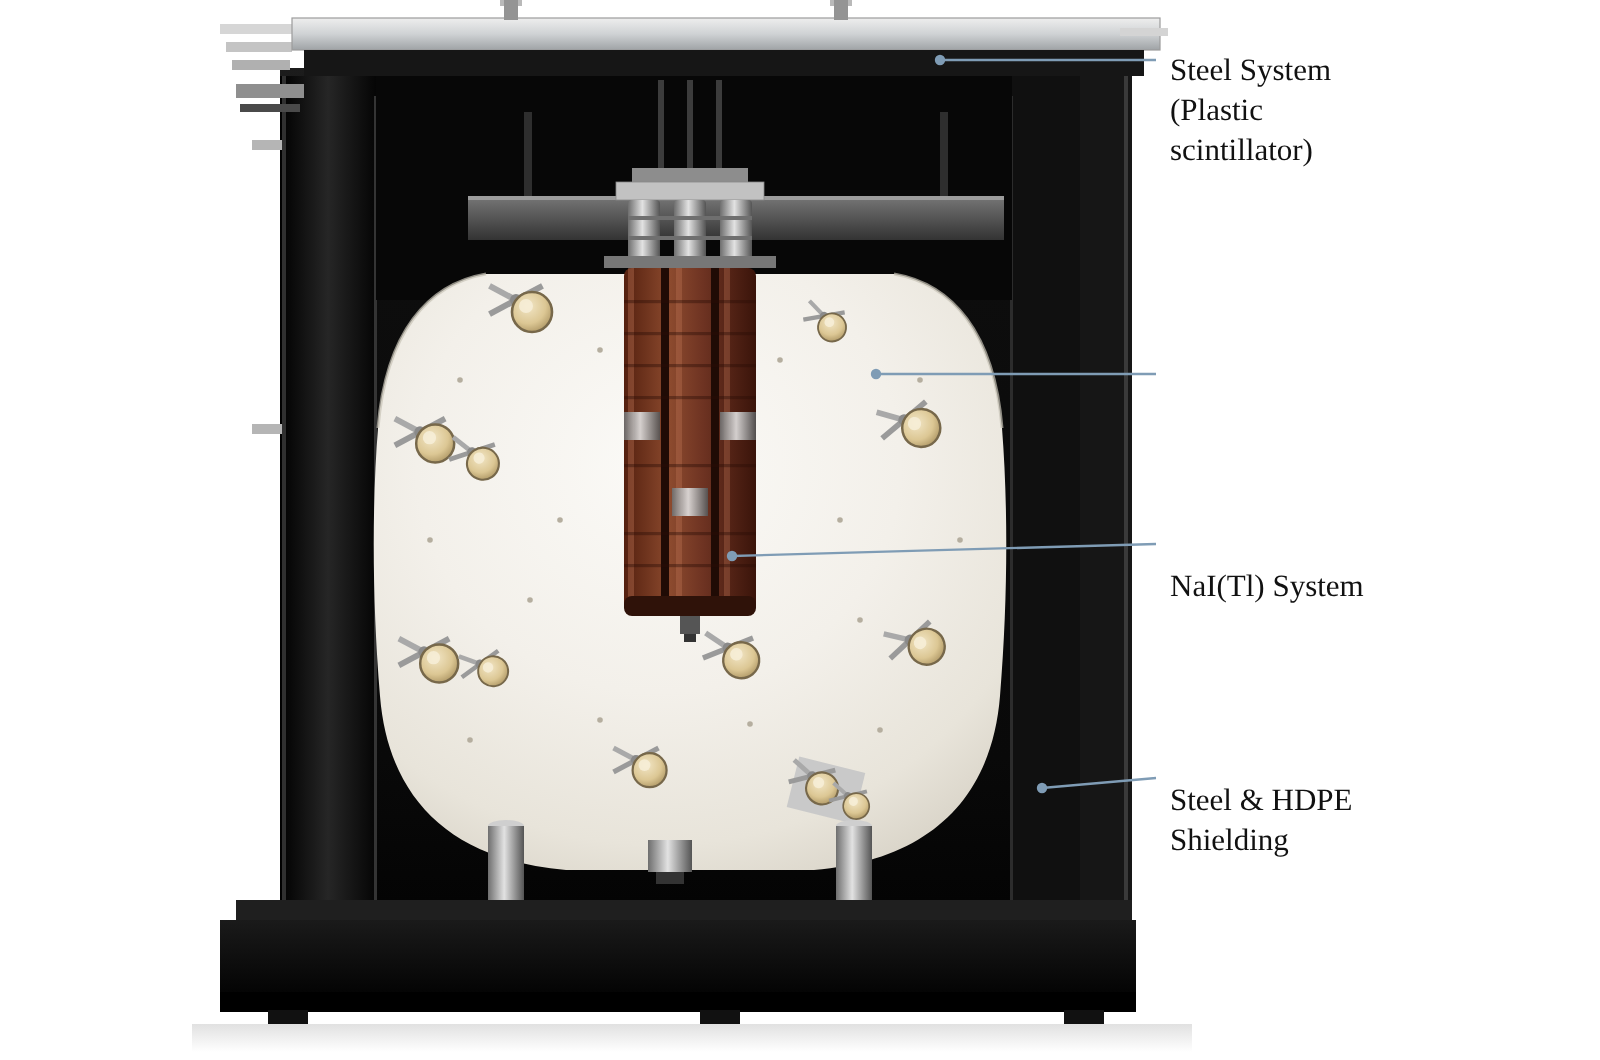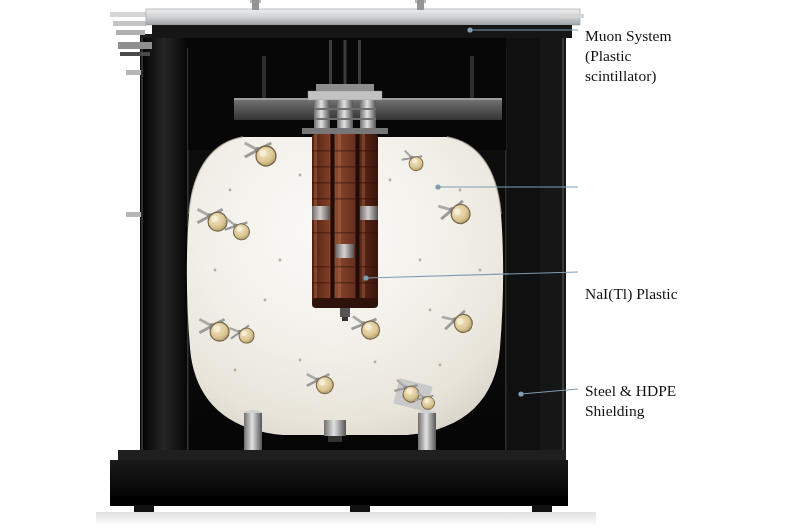--- a/index.html
+++ b/index.html
@@ -15,21 +15,21 @@
     position:absolute;
     font-size:15.5px;
     line-height:1.3;
     color:var(--label-text);
     white-space:pre-line;
     width:150px;
   }
   #callout-muon{left:585px;top:6px;}
   #callout-liquid{left:585px;top:161px;}
   #callout-nai{left:585px;top:264px;}
-  #callout-steel{left:585px;top:361px;}
+  #callout-steel{left:585px;top:371px;}
   .callout-line{stroke:var(--accent);stroke-width:1.2;fill:none;}
   .callout-dot{fill:var(--accent);}
 </style>
 </head>
 <body>
 
 <div class="stage">
 
   <svg class="render-svg" width="800" height="530" viewBox="0 0 800 530">
     <defs>
@@ -243,25 +243,25 @@
       <path class="callout-line" d="M438 187 L578 187"></path>
       <circle class="callout-dot" cx="438" cy="187" r="2.6"></circle>
       <path class="callout-line" d="M366 278 L578 272"></path>
       <circle class="callout-dot" cx="366" cy="278" r="2.6"></circle>
       <path class="callout-line" d="M521 394 L578 389"></path>
       <circle class="callout-dot" cx="521" cy="394" r="2.6"></circle>
     </g>
   </svg>
 
   <div class="callout" id="callout-muon">
-    <span>Muon System
+    <span>Steel System
 (Plastic
 scintillator)</span>
   </div>
   <div class="callout" id="callout-nai">
-    <span>NaI(Tl) Plastic</span>
+    <span>NaI(Tl) System</span>
   </div>
   <div class="callout" id="callout-steel">
     <span>Steel &amp; HDPE
 Shielding</span>
   </div>
 
 </div>
 
 </body></html>

